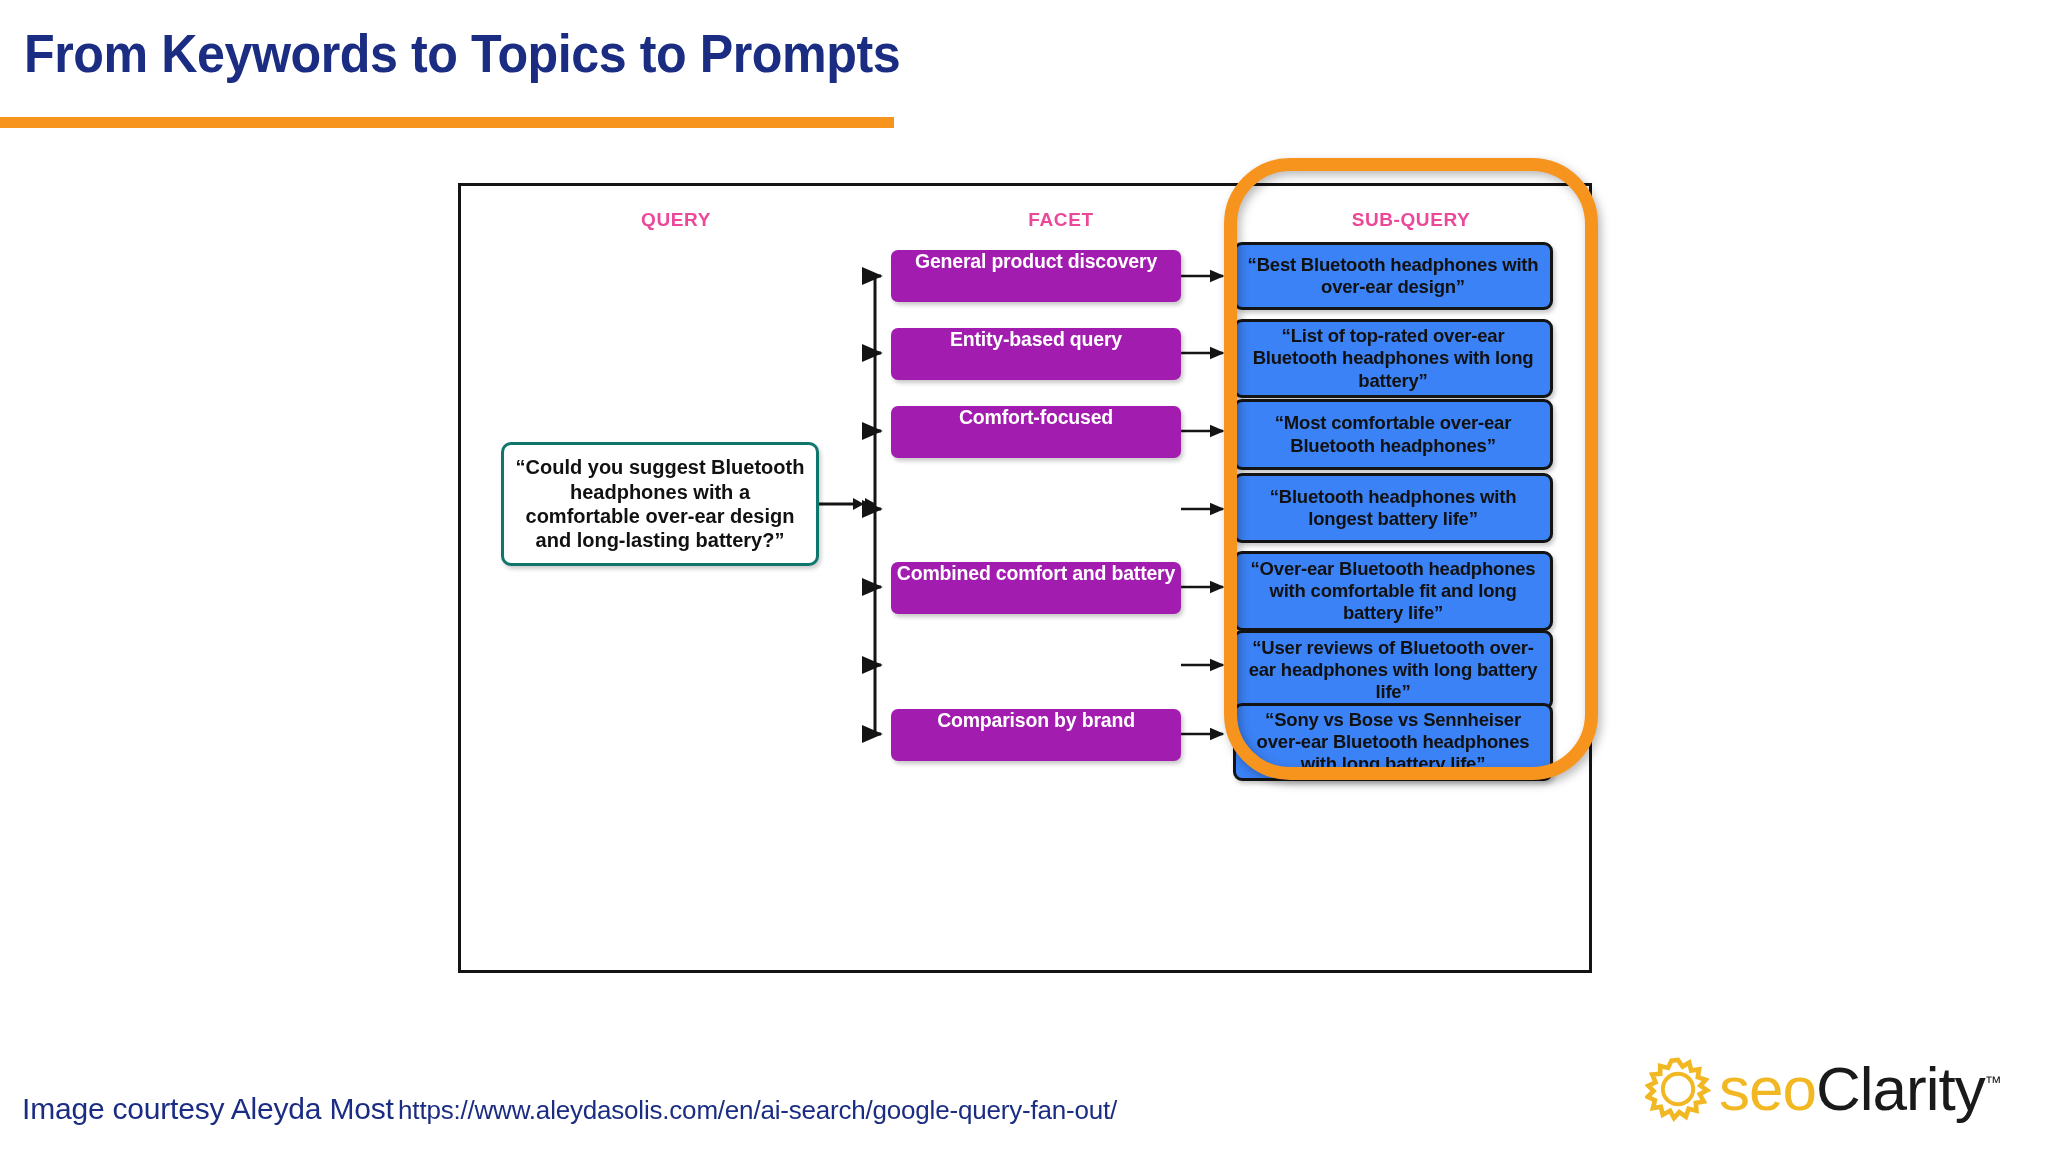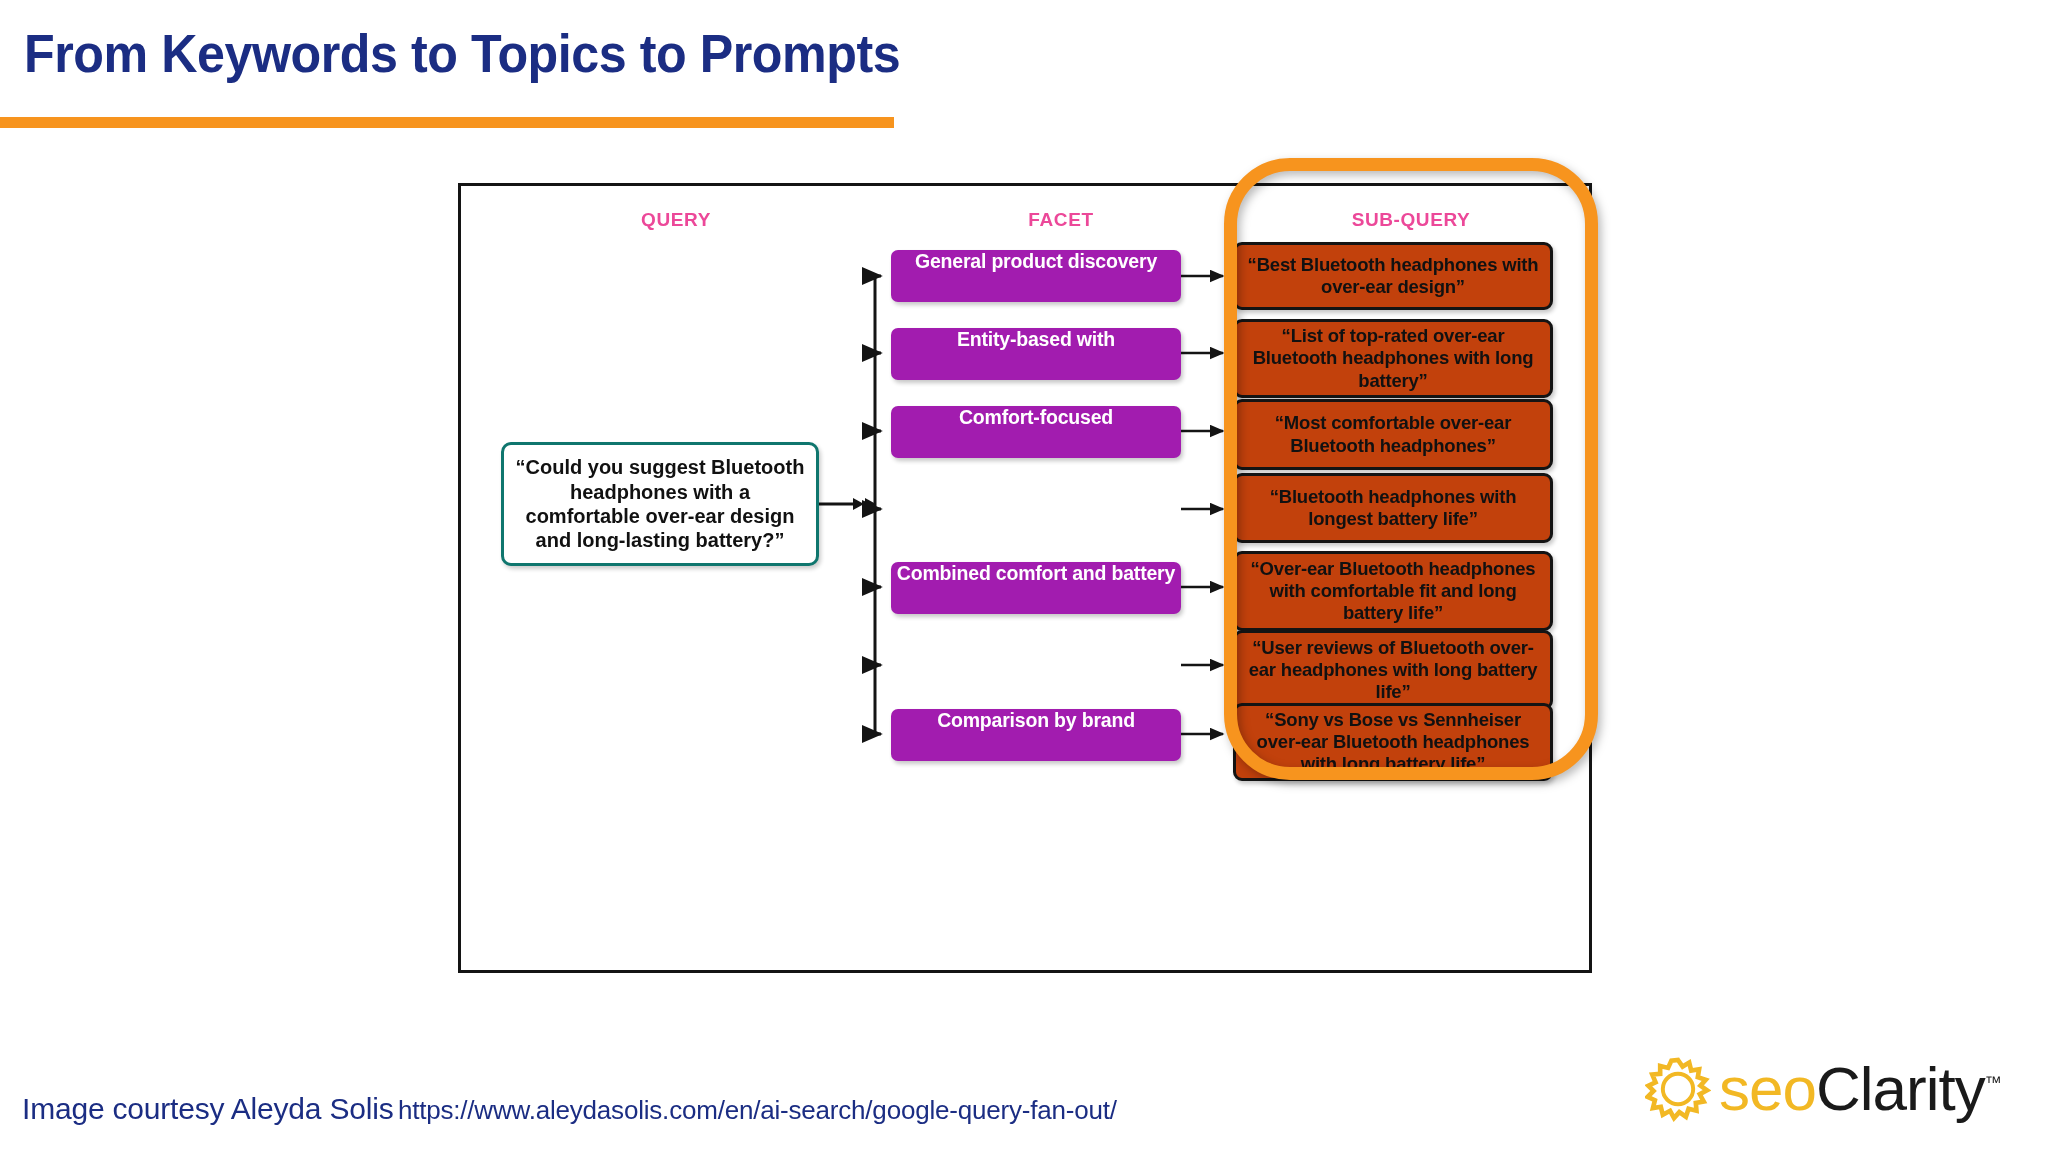--- a/index.html
+++ b/index.html
@@ -118,21 +118,21 @@
     text-align: center;
     white-space: nowrap;
     letter-spacing: -0.2px;
   }
 
   
   .subq-box {
     position: absolute;
     left: 772px;
     width: 320px;
-    background: #c2410c;
+    background: #3b82f6;
     border: 3px solid #141414;
     border-radius: 9px;
     box-sizing: border-box;
     display: flex;
     align-items: center;
     justify-content: center;
     padding: 4px 8px;
     box-shadow: 2px 3px 4px rgba(0,0,0,0.22);
   }
   .subq-label {
@@ -253,21 +253,21 @@
   </svg>
 
   <div id="query-box">
     <span id="query-box-text">“Could you suggest Bluetooth headphones with a comfortable over-ear design and long-lasting battery?”</span>
   </div>
 
   <div class="facet-box" style="top:64px">
     <span class="facet-label">General product discovery</span>
   </div>
   <div class="facet-box" style="top:142px">
-    <span class="facet-label">Entity-based with</span>
+    <span class="facet-label">Entity-based query</span>
   </div>
   <div class="facet-box" style="top:220px">
     <span class="facet-label">Comfort-focused</span>
   </div>
   <div class="facet-box" style="top:376px">
     <span class="facet-label">Combined comfort and battery</span>
   </div>
   <div class="facet-box" style="top:523px">
     <span class="facet-label">Comparison by brand</span>
   </div>
@@ -292,21 +292,21 @@
   </div>
   <div class="subq-box" style="top:517px; height:78px">
     <span class="subq-label">“Sony vs Bose vs Sennheiser over-ear Bluetooth headphones with long battery life”</span>
   </div>
 
 </div>
 
 <div id="subquery-highlight"></div>
 
 <div id="footer-credit">
-  <span id="footer-credit-label">Image courtesy Aleyda Solis</span>
+  <span id="footer-credit-label">Image courtesy Aleyda Most</span>
   <span id="footer-credit-url">https://www.aleydasolis.com/en/ai-search/google-query-fan-out/</span>
 </div>
 
 <div id="brand-logo">
   <svg id="brand-sun-icon" viewBox="0 0 100 100" xmlns="http://www.w3.org/2000/svg">
     <g fill="none" stroke="#f2b824" stroke-width="7" stroke-linejoin="miter">
       <path d="M50 6 L57 16 L67 10 L70 22 L82 20 L80 32 L92 36 L84 45 L94 52
                L83 58 L89 69 L77 71 L78 83 L66 80 L62 92 L52 85 L44 94 L38 83
                L27 89 L24 77 L12 79 L15 67 L4 62 L13 53 L5 45 L16 40 L11 28
                L23 27 L23 15 L35 18 L40 7 L50 6 Z"></path>

